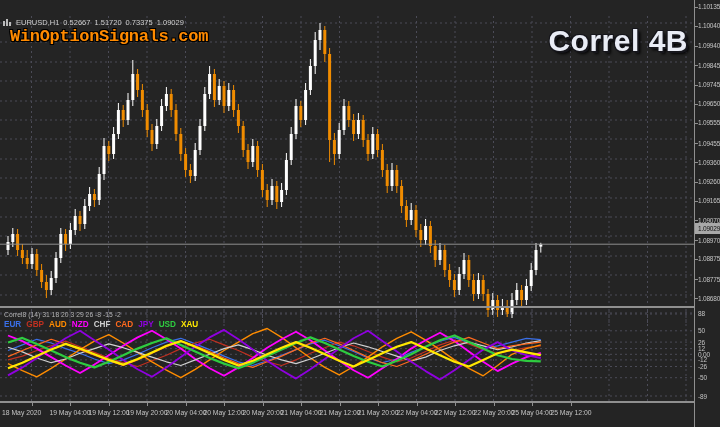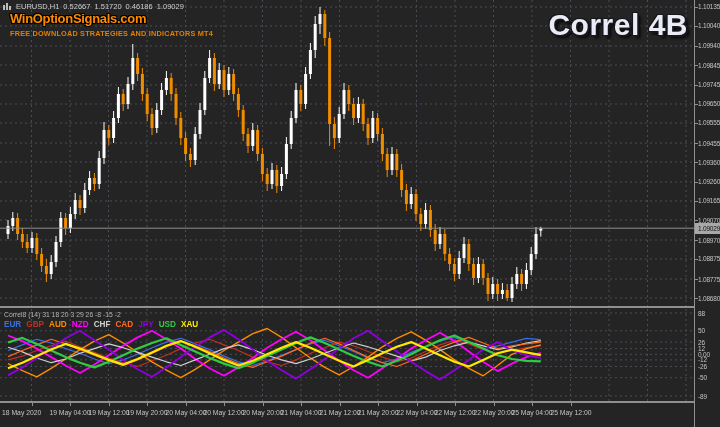--- a/index.html
+++ b/index.html
@@ -5,40 +5,40 @@
   :root{
     --background:#242424; --grid:#4b4b57; --bull:#ffffff; --bear:#f08c00;
     --axis-text:#c4c4c4; --separator:#8f8f8f; --brand-orange:#ff8a00;
     --price-line:#8f8f8f; --price-tag-bg:#a8a8a8; --price-tag-text:#111111;
   }
   *{margin:0;padding:0;box-sizing:border-box;}
   html,body{background:#111;}
   body{font-family:"Liberation Sans","DejaVu Sans",sans-serif;}
   #screen{position:relative;width:720px;height:427px;background:var(--background);overflow:hidden;}
   .pane{position:absolute;left:0;width:694px;}
-  #main-pane{top:0;height:287px;}
+  #main-pane{top:16px;height:287px;}
   #ind-pane{top:309px;height:114px;padding-left:18px;}
   #main-svg,#ind-svg{position:absolute;left:0;top:0;}
   .sep{position:absolute;left:0;width:694px;height:2px;background:var(--separator);}
   #sep-1{top:306px;}
   #sep-2{top:401px;}
   #price-axis{position:absolute;left:694px;top:0;width:26px;height:427px;border-left:1px solid var(--separator);}
   .ptick{position:absolute;left:3px;font-size:6.5px;color:var(--axis-text);white-space:nowrap;letter-spacing:-0.2px;}
   .ptick-mark{position:absolute;left:0;width:3px;height:1px;background:var(--separator);}
   #price-tag{position:absolute;left:0;width:26px;height:11px;background:var(--price-tag-bg);color:var(--price-tag-text);
     font-size:6.5px;line-height:11px;padding-left:3px;letter-spacing:-0.2px;}
   #time-axis{position:absolute;left:0;top:403px;width:694px;height:24px;}
   .ttick{position:absolute;top:6px;font-size:6.8px;color:var(--axis-text);white-space:nowrap;transform:translateX(-50%);}
   .ttick.first{transform:none;}
   .ttick-mark{position:absolute;top:0;width:1px;height:3px;background:var(--separator);}
   #symbol-line{position:absolute;left:3px;top:1px;height:10px;font-size:7.5px;color:#cfcfcf;display:flex;gap:4px;align-items:center;}
   #symbol-line .v{color:#cfcfcf;}
   #brand{position:absolute;left:10px;top:11px;}
-  #brand-title{font-size:13px;font-weight:800;color:var(--brand-orange);letter-spacing:-0.3px;
-    text-shadow:1px 1px 0 #000,-1px -1px 0 #000,1px -1px 0 #000,-1px 1px 0 #000;}
+  #brand-title{font-size:17px;font-weight:800;color:var(--brand-orange);letter-spacing:-0.3px;
+    text-shadow:1px 1px 0 #000,-1px -1px 0 #000,1px -1px 0 #000,-1px 1px 0 #000;font-family:Liberation Mono, monospace;}
   #brand-sub{margin-top:3px;font-size:7.3px;font-weight:bold;color:#e07f06;letter-spacing:0.2px;}
   #watermark{position:absolute;right:6px;top:8px;font-size:30px;font-weight:800;color:#e9ecf5;letter-spacing:0.5px;
     text-shadow:2px 2px 0 #16161c,-1px -1px 0 #16161c,1px -1px 0 #16161c,-1px 1px 0 #16161c,3px 3px 3px #000;}
   #ind-labels{position:absolute;left:4px;top:1px;line-height:9px;}
   #ind-title-row{font-size:6.8px;color:#b2b2b2;white-space:nowrap;}
   #ind-legend-row{margin-top:1px;font-size:8.2px;font-weight:bold;white-space:nowrap;}
   #ind-legend-row span{margin-right:5px;}
 </style>
 </head>
 <body>
@@ -309,26 +309,25 @@
       </svg>
     <div id="symbol-line">
       <svg width="9" height="8">
         <rect x="0" y="3" width="2" height="5" fill="#bbbbbb"></rect>
           <rect x="3" y="1" width="2" height="7" fill="#bbbbbb"></rect>
           <rect x="6" y="4" width="2" height="4" fill="#bbbbbb"></rect>
       </svg>
       <span class="v">EURUSD,H1</span>
       <span class="v">0.52667</span>
       <span class="v">1.51720</span>
-      <span class="v">0.46186</span>
+      <span class="v">0.73375</span>
       <span class="v">1.09029</span>
     </div>
     <div id="brand">
       <div id="brand-title">WinOptionSignals.com</div>
-      <div id="brand-sub">FREE DOWNLOAD STRATEGIES AND INDICATORS MT4</div>
     </div>
     <div id="watermark">Correl 4B</div>
   </div>
 
   <div id="sep-1" class="sep"></div>
 
   <div id="ind-pane" class="pane">
     <svg id="ind-svg" width="694" height="92">
         <line x1="31.5" y1="0" x2="31.5" y2="92" stroke="#4b4b57" stroke-width="1" stroke-dasharray="2,3"></line>
         <line x1="70" y1="0" x2="70" y2="92" stroke="#4b4b57" stroke-width="1" stroke-dasharray="2,3"></line>

